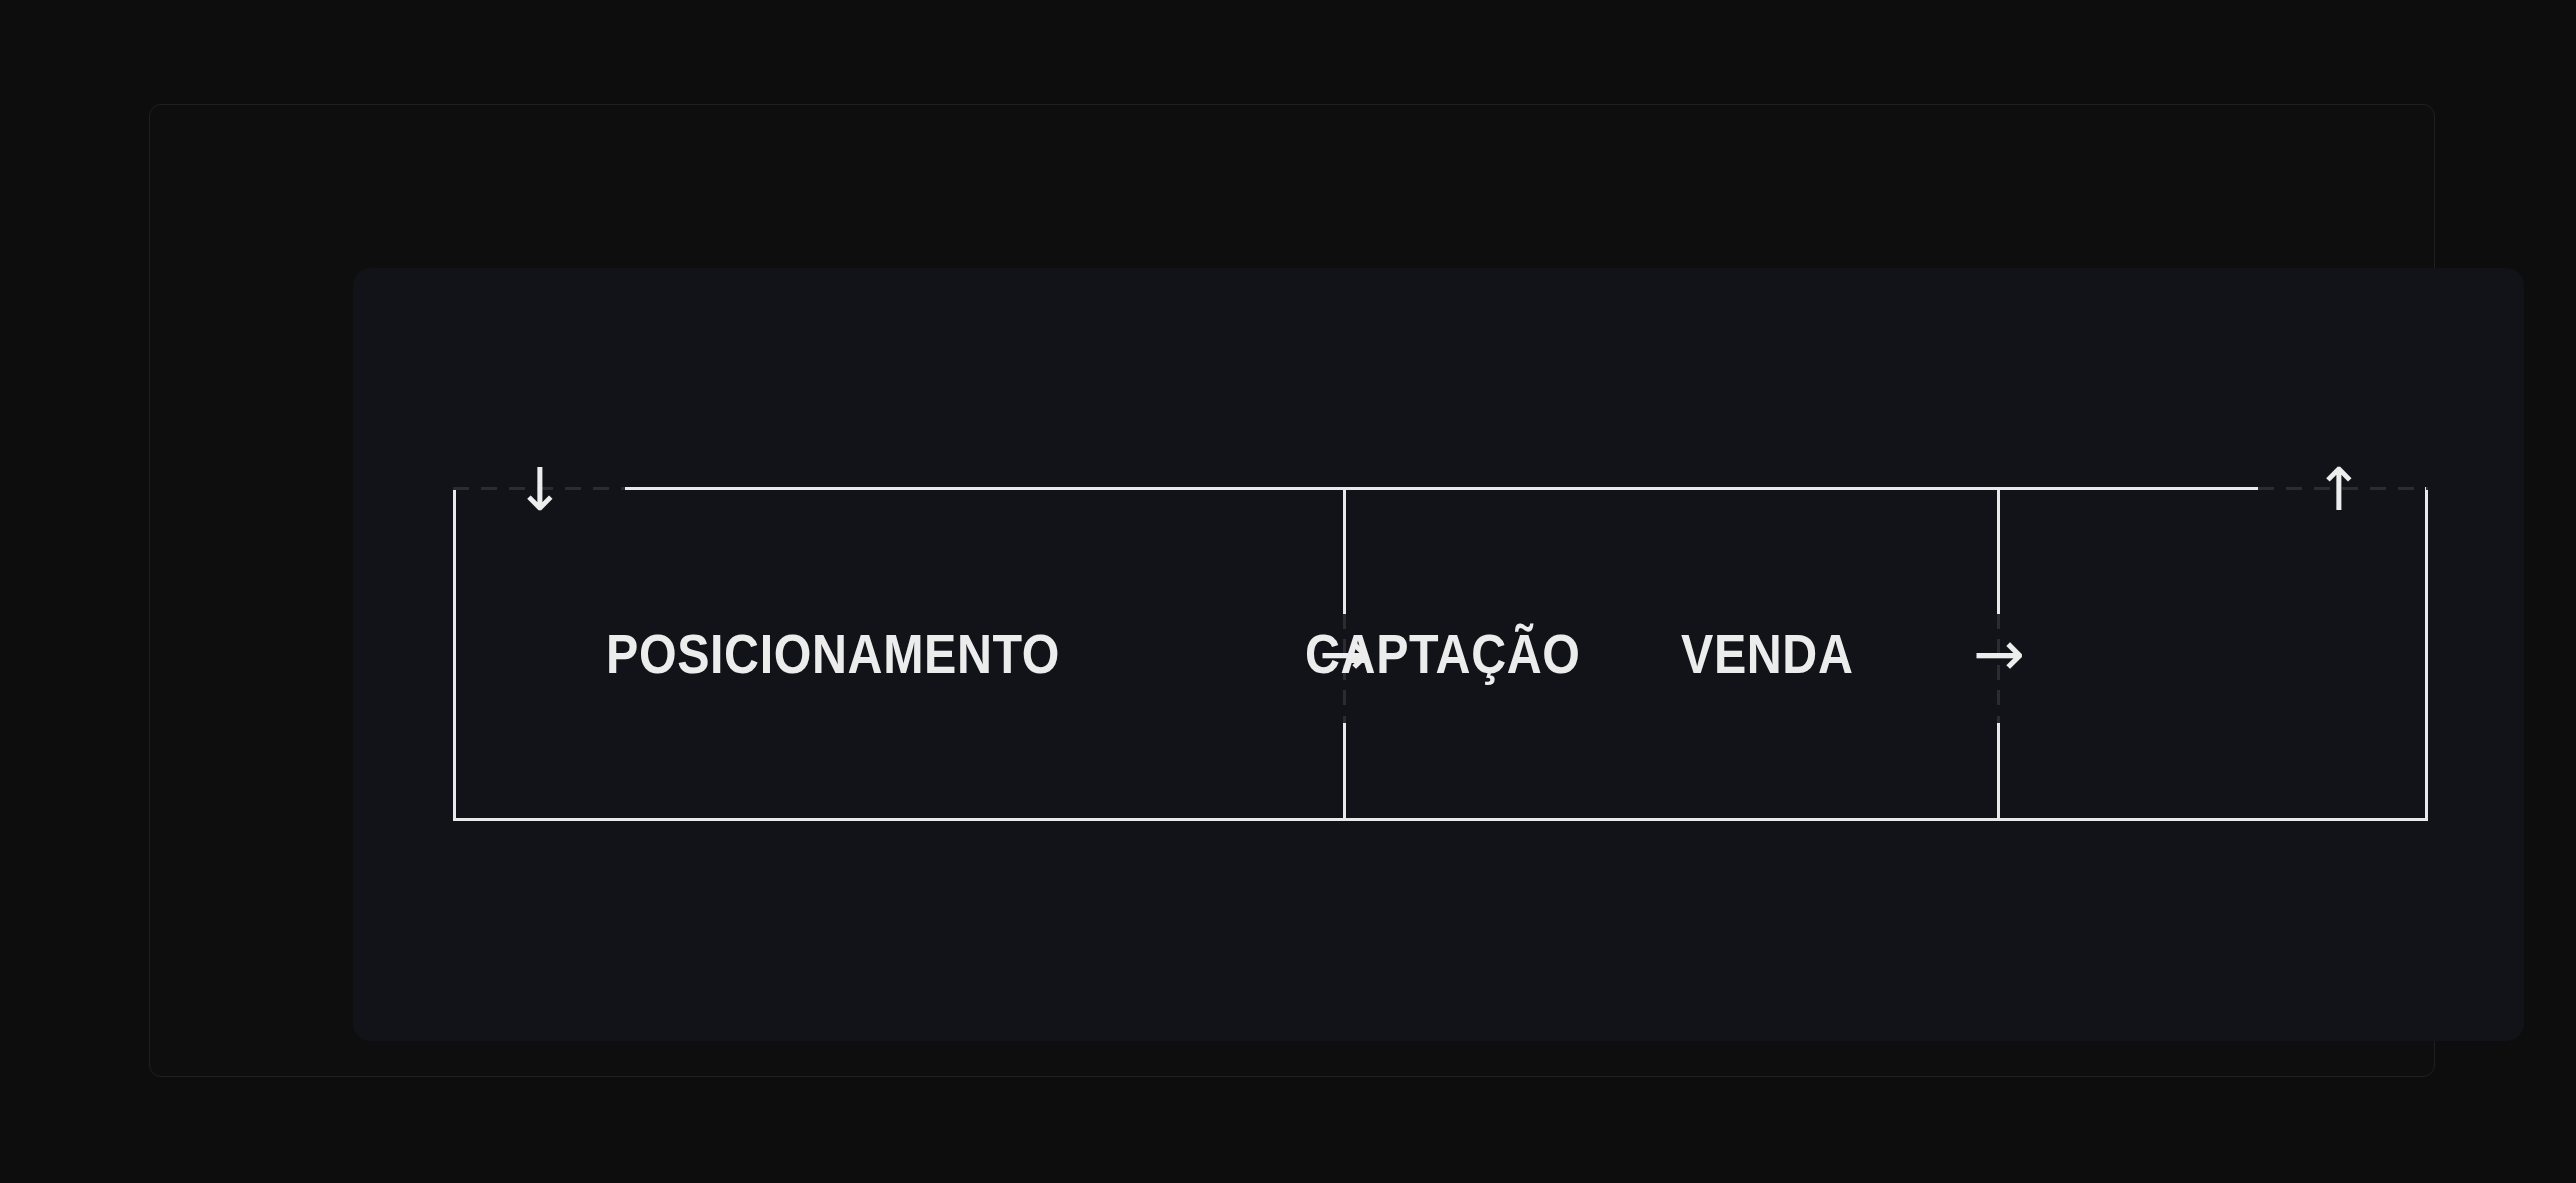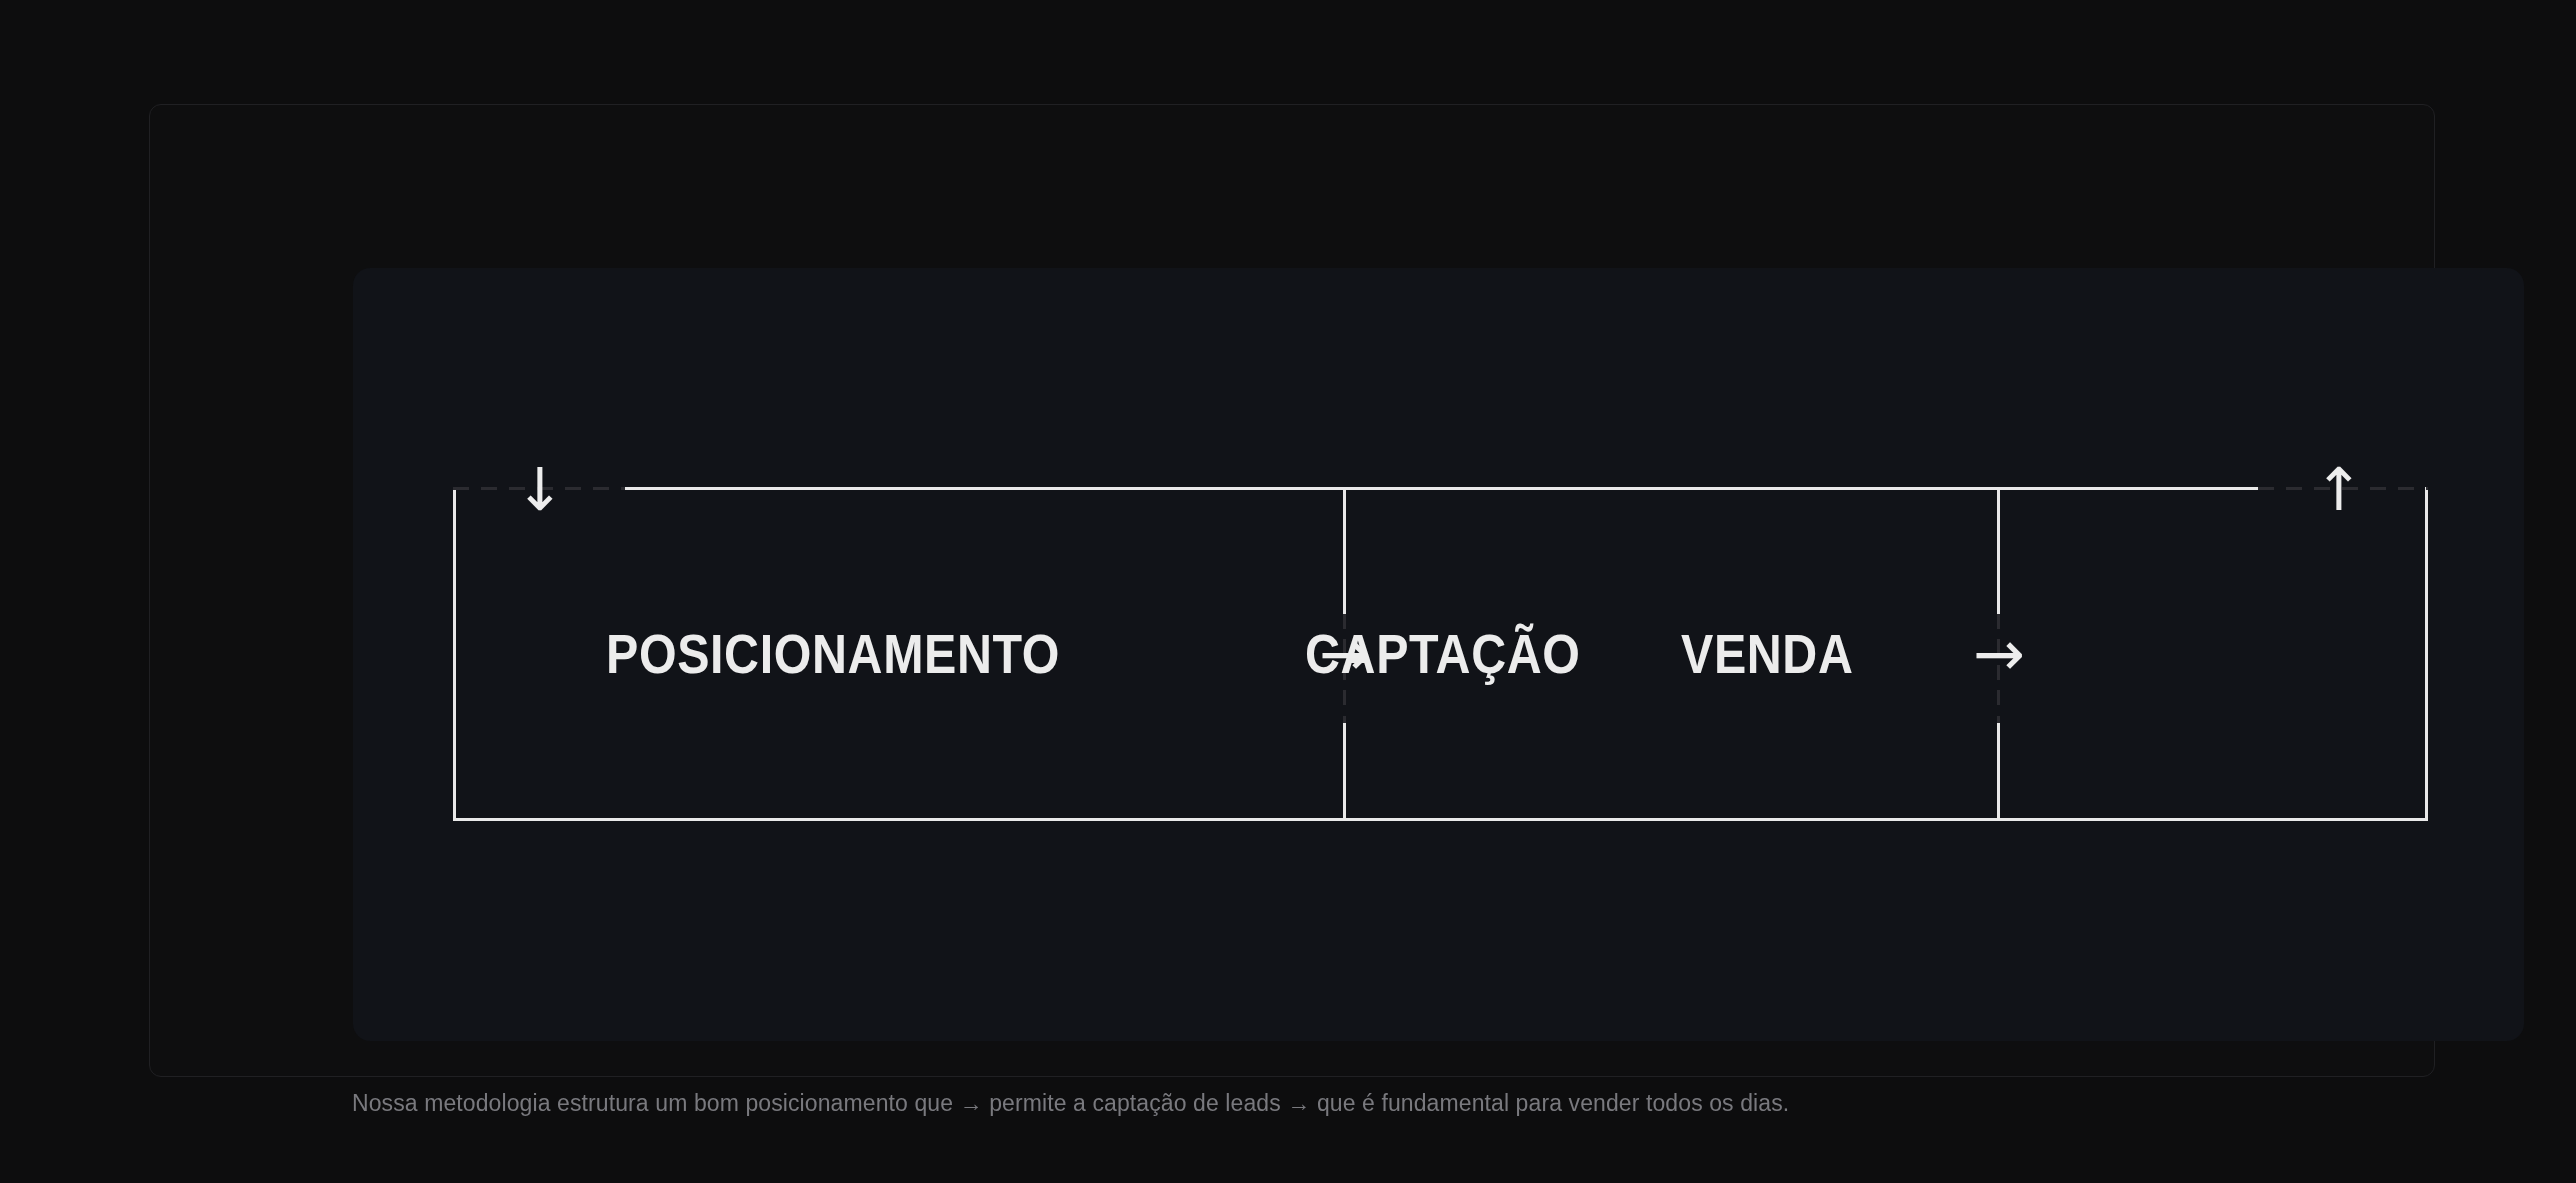--- a/index.html
+++ b/index.html
@@ -176,16 +176,15 @@
     </div>
 
     <div class="stage-label" id="label-posicionamento">POSICIONAMENTO</div>
     <div class="stage-label" id="label-captacao">CAPTAÇÃO</div>
     <div class="stage-label" id="label-venda">VENDA</div>
 
     <span class="flow-arrow" id="flow-arrow-1">→</span>
     <span class="flow-arrow" id="flow-arrow-2">→</span>
   </div>
 
-  <div id="caption">Nossa metodologia estrutura um bom posicionamento que → permite a captação de leads → que é fundamental para vender todos os dias.</div>
 
 </div>
 
 
 </body></html>

